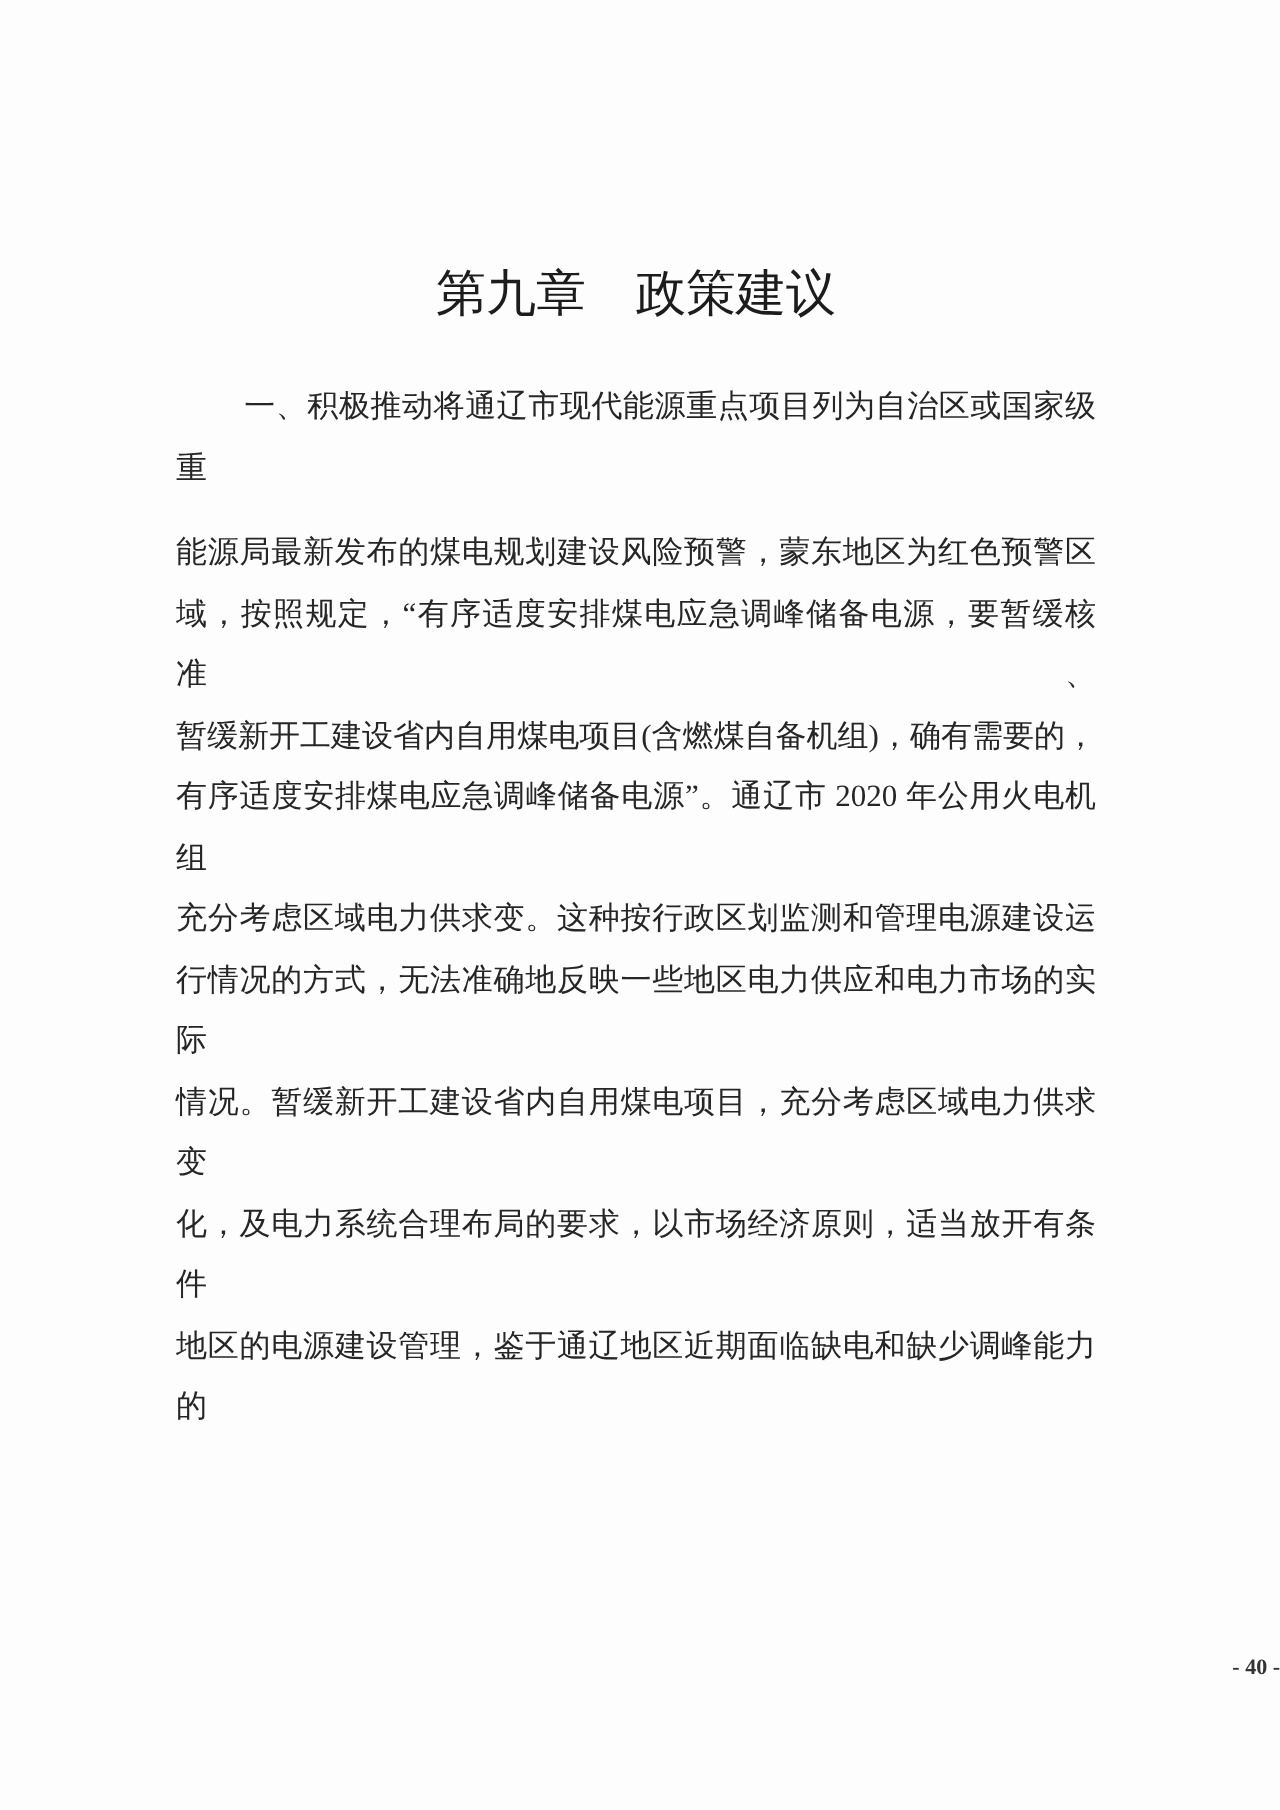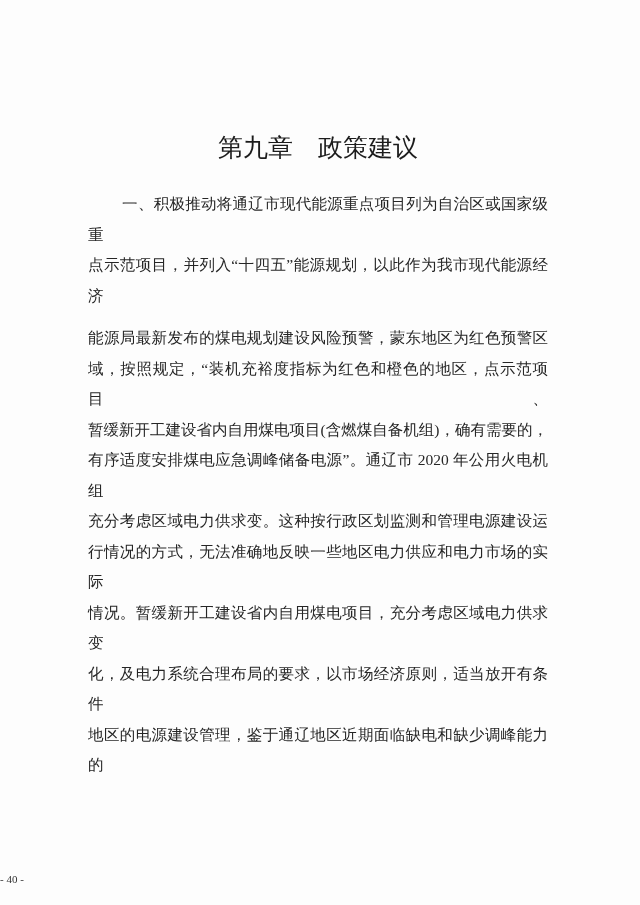--- a/index.html
+++ b/index.html
@@ -47,43 +47,43 @@
     color: #262626;
   }
   .line.first {
     text-indent: 2.2em;
   }
   .line.last {
     text-align-last: left;
   }
   .page-number {
     position: absolute;
-    top: 872px;
+    top: 827px;
     left: 0;
     right: 0;
-    text-align: left;
+    text-align: right;
     font-size: 11px;
     line-height: 14px;
     color: #333333;
+    font-weight: bold;
   }
 </style>
 </head>
 <body>
 
 <main class="page">
   <h1 class="title">第九章　政策建议</h1>
 
   <section class="doc-body" id="doc-body">
       <div class="paragraph">
         <div class="line first">一、积极推动将通辽市现代能源重点项目列为自治区或国家级重</div>
-        <div class="line">点示范项目，并列入“十四五”能源规划，以此作为我市现代能源经济</div>
       </div>
       <div class="paragraph">
         <div class="line">能源局最新发布的煤电规划建设风险预警，蒙东地区为红色预警区</div>
-        <div class="line">域，按照规定，“装机充裕度指标为红色和橙色的地区，点示范项目、</div>
+        <div class="line">域，按照规定，“有序适度安排煤电应急调峰储备电源，要暂缓核准、</div>
         <div class="line">暂缓新开工建设省内自用煤电项目(含燃煤自备机组)，确有需要的，</div>
         <div class="line">有序适度安排煤电应急调峰储备电源”。通辽市 2020 年公用火电机组</div>
         <div class="line">充分考虑区域电力供求变。这种按行政区划监测和管理电源建设运</div>
         <div class="line">行情况的方式，无法准确地反映一些地区电力供应和电力市场的实际</div>
         <div class="line">情况。暂缓新开工建设省内自用煤电项目，充分考虑区域电力供求变</div>
         <div class="line">化，及电力系统合理布局的要求，以市场经济原则，适当放开有条件</div>
         <div class="line">地区的电源建设管理，鉴于通辽地区近期面临缺电和缺少调峰能力的</div>
       </div>
     </section>
 

